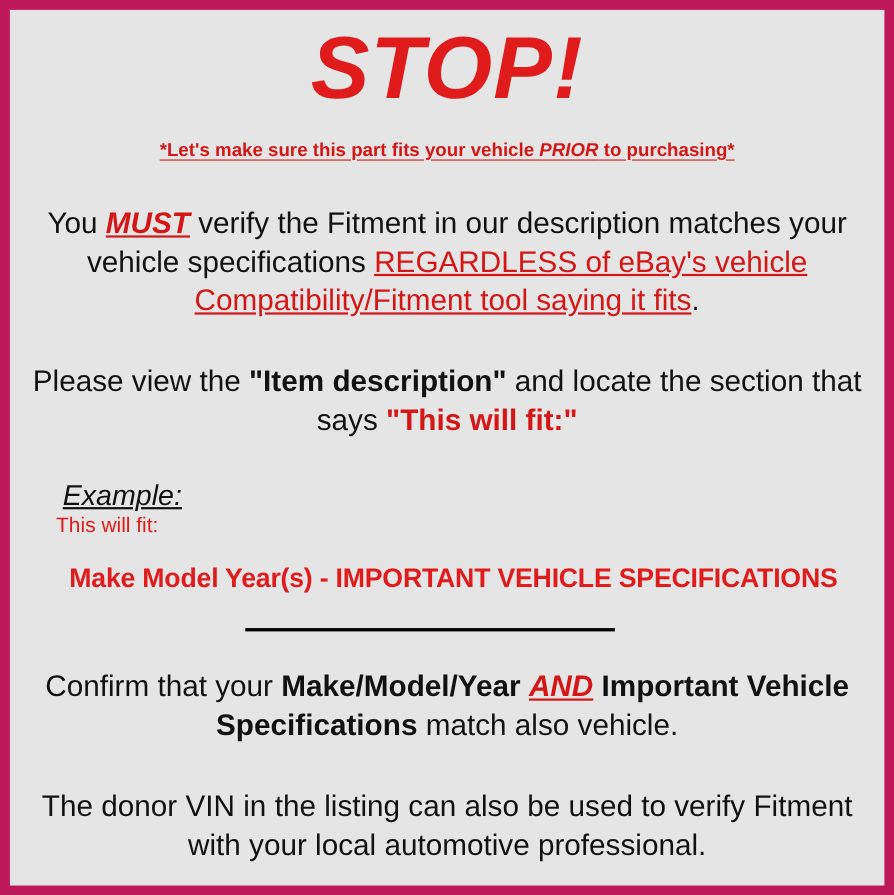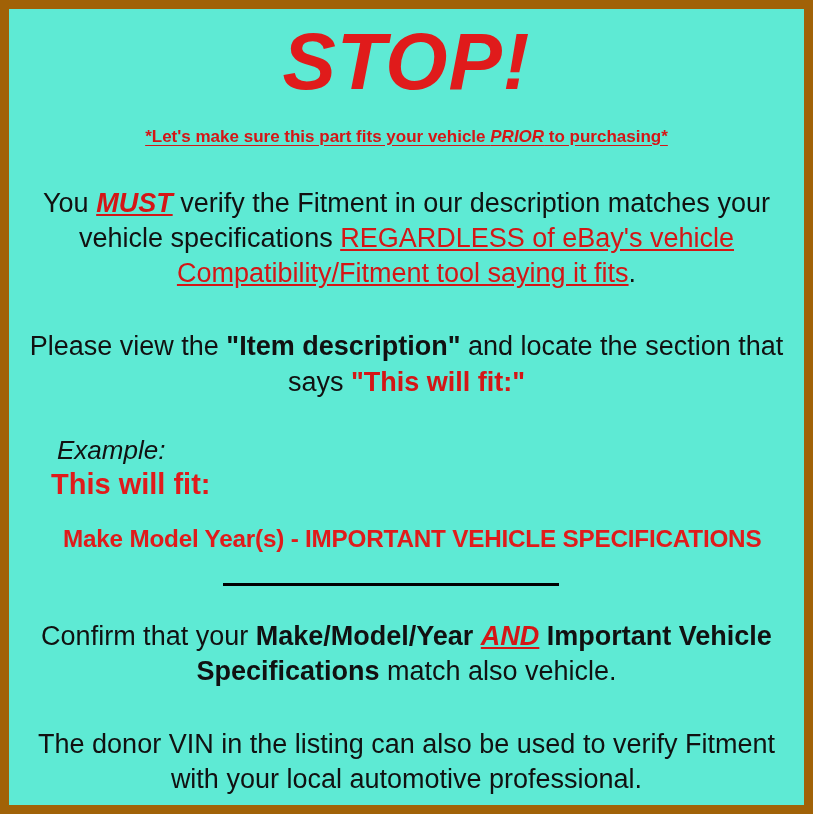--- a/index.html
+++ b/index.html
@@ -11,22 +11,22 @@
     height: 814px;
     background: #ffffff;
     font-family: "Liberation Sans", sans-serif;
     overflow: hidden;
   }
 
   #notice-card {
     box-sizing: border-box;
     width: 813px;
     height: 814px;
-    border: 9px solid #a16207;
-    background: #5eead4;
+    border: 9px solid #be185d;
+    background: #e5e5e5;
     padding: 0;
     position: relative;
   }
 
   #notice-inner {
     box-sizing: border-box;
     width: 100%;
     height: 100%;
     padding: 4px 14px 0 14px;
     display: block;
@@ -110,29 +110,30 @@
   
   .example-block {
     text-align: left;
     padding-left: 34px;
     margin-top: 36px;
   }
   .example-label {
     color: #111111;
     font-size: 26px;
     font-style: italic;
+    text-decoration: underline;
     text-underline-offset: 2px;
     line-height: 1.15;
     margin: 0;
     display: inline-block;
   }
   .this-will-fit {
     color: #e01b1b;
-    font-size: 29px;
-    font-weight: bold;
+    font-size: 19px;
+    font-weight: normal;
     line-height: 1.15;
     margin: 2px 0 0 -6px;
   }
   .make-model-line {
     color: #e01b1b;
     font-size: 24.5px;
     font-weight: bold;
     letter-spacing: -0.2px;
     margin: 24px 0 0 6px;
     white-space: nowrap;

